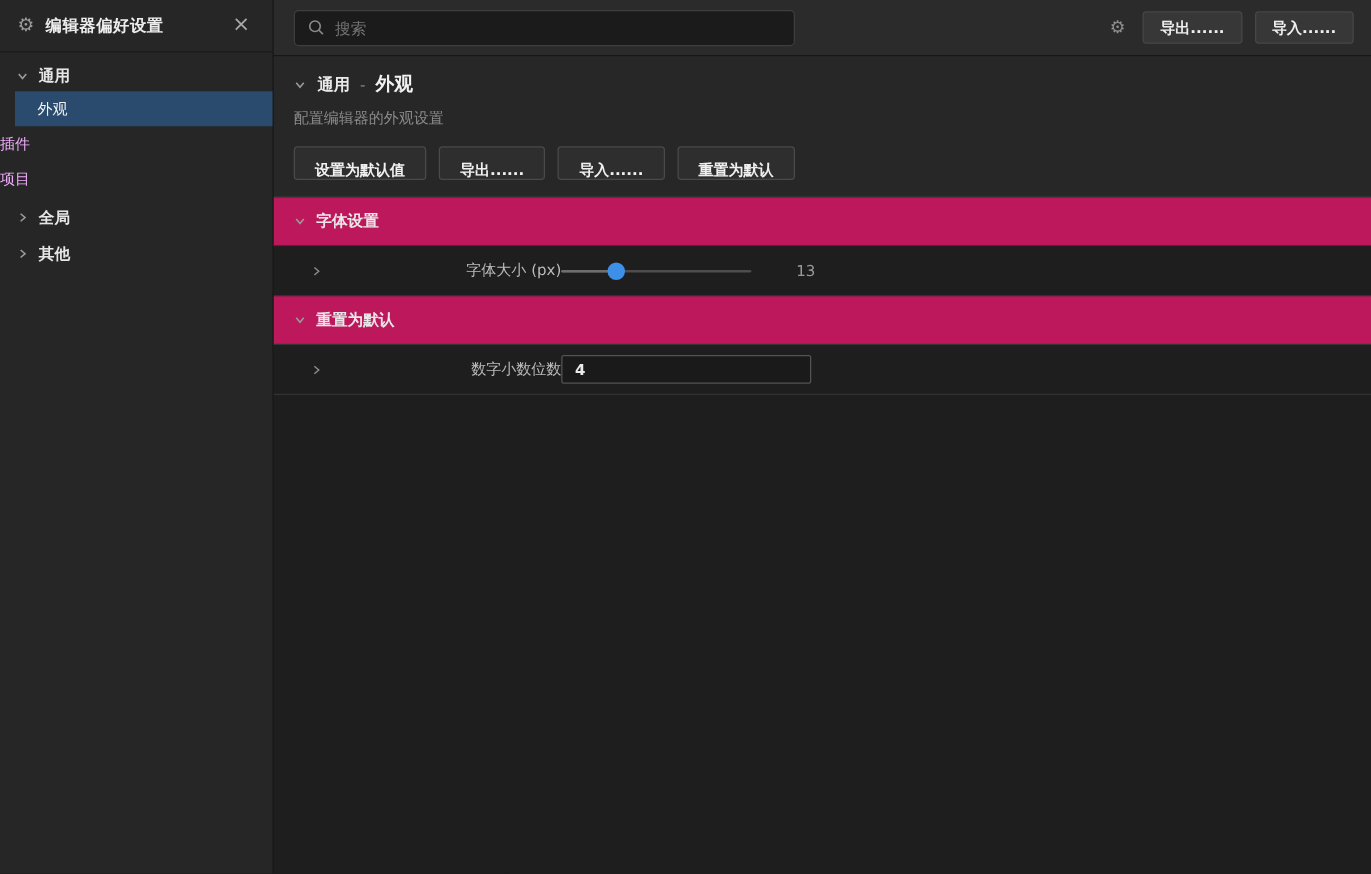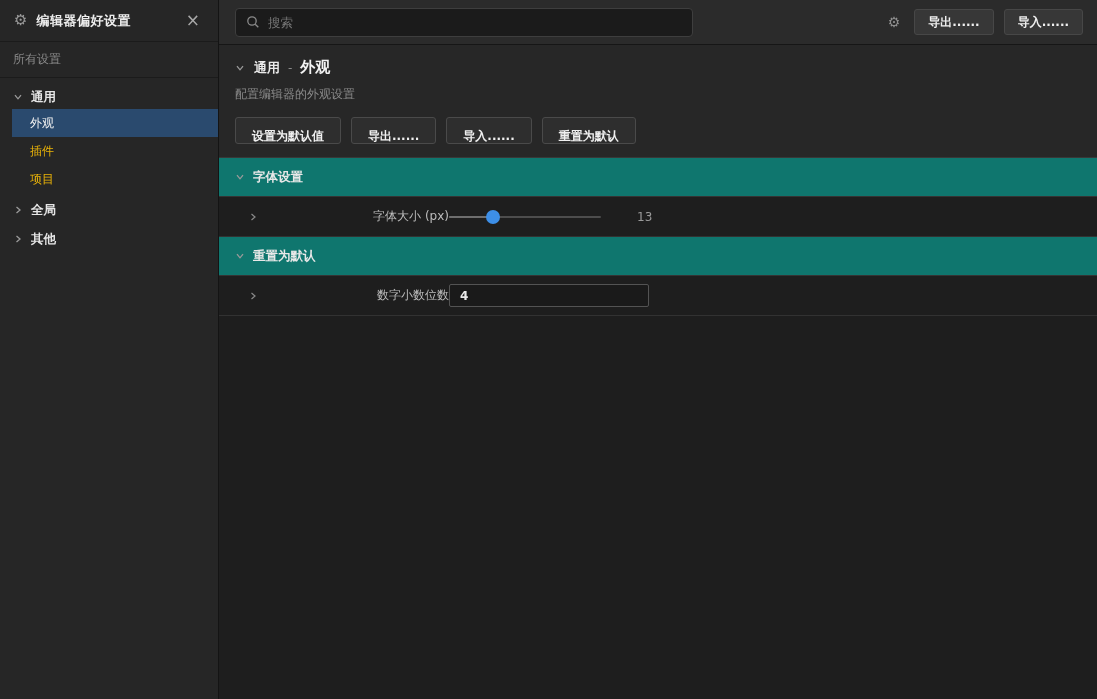--- a/index.html
+++ b/index.html
@@ -13,50 +13,50 @@
   
   .sidebar { width:219px; flex-shrink:0; background:#262626; border-right:1px solid #141414; display:flex; flex-direction:column; }
   .sb-header { height:42px; display:flex; align-items:center; padding:0 14px; border-bottom:1px solid #1b1b1b; }
   .sb-gear { color:#9a9a9a; font-size:15px; margin-right:9px; line-height:1; }
   .sb-title { flex:1; font-weight:bold; font-size:13px; color:#ededed; letter-spacing:.5px; }
   .sb-close { color:#a8a8a8; font-size:17px; line-height:1; cursor:default; padding:2px 4px; }
   .sb-allsettings { height:36px; display:flex; align-items:center; padding:0 13px; color:#8a8a8a; border-bottom:1px solid #1b1b1b; }
   .sb-tree { padding-top:7px; flex:1; }
   .tree-top { height:24px; display:flex; align-items:center; padding-left:13px; color:#e6e6e6; font-weight:bold; font-size:12.5px; }
   .tree-top .chev { margin-right:8px; }
-  .tree-child { height:28px; display:flex; align-items:center; padding-left:30px; color:#eab308; }
+  .tree-child { height:28px; display:flex; align-items:center; color:#f0abfc; }
   .tree-child.selected { background:#2a4a6e; color:#f2f2f2; margin-left:12px; padding-left:18px; }
   .tree-gap { height:5px; }
   .chev { display:inline-block; width:10px; height:10px; flex-shrink:0; }
   .chev svg { display:block; }
 
   
   .main { flex:1; display:flex; flex-direction:column; min-width:0; }
   .topbar { height:45px; flex-shrink:0; background:#2b2b2b; border-bottom:1px solid #161616; display:flex; align-items:center; padding:0 14px; }
-  .search { width:458px; height:29px; background:#1b1b1b; border:1px solid #3e3e3e; border-radius:4px; display:flex; align-items:center; padding:0 10px; margin-left:2px; }
+  .search { width:401px; height:29px; background:#1b1b1b; border:1px solid #3e3e3e; border-radius:4px; display:flex; align-items:center; padding:0 10px; margin-left:2px; }
   .search-icon { color:#8a8a8a; margin-right:8px; display:flex; }
   .search input { flex:1; background:transparent; border:none; outline:none; color:#cccccc; font-family:inherit; font-size:12.5px; }
   .search input::placeholder { color:#757575; }
   .topbar-right { margin-left:auto; display:flex; align-items:center; gap:10px; }
   .tb-gear { color:#8f8f8f; font-size:14px; margin-right:4px; line-height:1; }
   .btn { background:#373737; border:1px solid #474747; border-radius:3px; color:#efefef; font-weight:600; font-size:12px; height:26px; padding:0 13px; font-family:inherit; cursor:default; }
 
   .content { flex:1; display:flex; flex-direction:column; background:#1e1e1e; min-height:0; }
 
   .page-header { background:#272727; padding:13px 16px 13px; border-bottom:1px solid #383838; }
   .crumb-row { display:flex; align-items:center; }
   .crumb-row .chev { margin-right:9px; }
   .crumb-group { font-weight:bold; font-size:13px; color:#eaeaea; }
   .crumb-sep { color:#8a8a8a; margin:0 8px; }
   .crumb-page { font-weight:bold; font-size:15px; color:#f2f2f2; }
   .page-desc { color:#8a8a8a; margin-top:9px; font-size:12px; }
   .btn-row { display:flex; gap:10px; margin-top:14px; }
   .hdr-btn { background:#2e2e2e; border:1px solid #4a4a4a; border-radius:3px; color:#f0f0f0; font-weight:600; font-size:12px; height:27px; padding:10px 16px; font-family:inherit; cursor:default; }
 
-  .section-header { height:39px; flex-shrink:0; background:#0f766e; display:flex; align-items:center; padding-left:16px; font-weight:bold; font-size:12.5px; color:#e8e8e8; border-bottom:1px solid #343434; }
+  .section-header { height:39px; flex-shrink:0; background:#be185d; display:flex; align-items:center; padding-left:16px; font-weight:bold; font-size:12.5px; color:#e8e8e8; border-bottom:1px solid #343434; }
   .section-header .chev { margin-right:8px; }
 
   .setting-row { height:40px; flex-shrink:0; background:#1e1e1e; display:flex; align-items:center; padding-left:29px; border-bottom:1px solid #323232; }
   .row-label { color:#bdbdbd; margin-left:7px; width:184px; flex-shrink:0;text-align:right; }
 
   .slider { position:relative; width:152px; height:14px; flex-shrink:0; }
   .slider-track { position:absolute; top:6px; left:0; right:0; height:2.5px; border-radius:2px; background:#4d4d4d; }
   .slider-fill { position:absolute; top:6px; left:0; height:2.5px; border-radius:2px; background:#6e6e6e; }
   .slider-thumb { position:absolute; top:7px; width:14px; height:14px; border-radius:50%; background:#3d8fe8; transform:translate(-50%,-50%); }
   .slider-value { color:#9a9a9a; margin-left:36px;text-align:right; }
@@ -69,21 +69,20 @@
 <body>
 
 <div class="app">
 
   <aside class="sidebar">
     <div class="sb-header">
       <span class="sb-gear">⚙</span>
       <span class="sb-title">编辑器偏好设置</span>
       <span class="sb-close">×</span>
     </div>
-    <div class="sb-allsettings">所有设置</div>
     <div class="sb-tree">
 
       <div class="tree-top">
         <span class="chev">
           <svg width="10" height="10" viewBox="0 0 10 10">
               <path d="M2 3.2 L5 6.8 L8 3.2" fill="none" stroke="#9a9a9a" stroke-width="1.3"></path>
             </svg>
         </span>
         <span>通用</span>
       </div>

